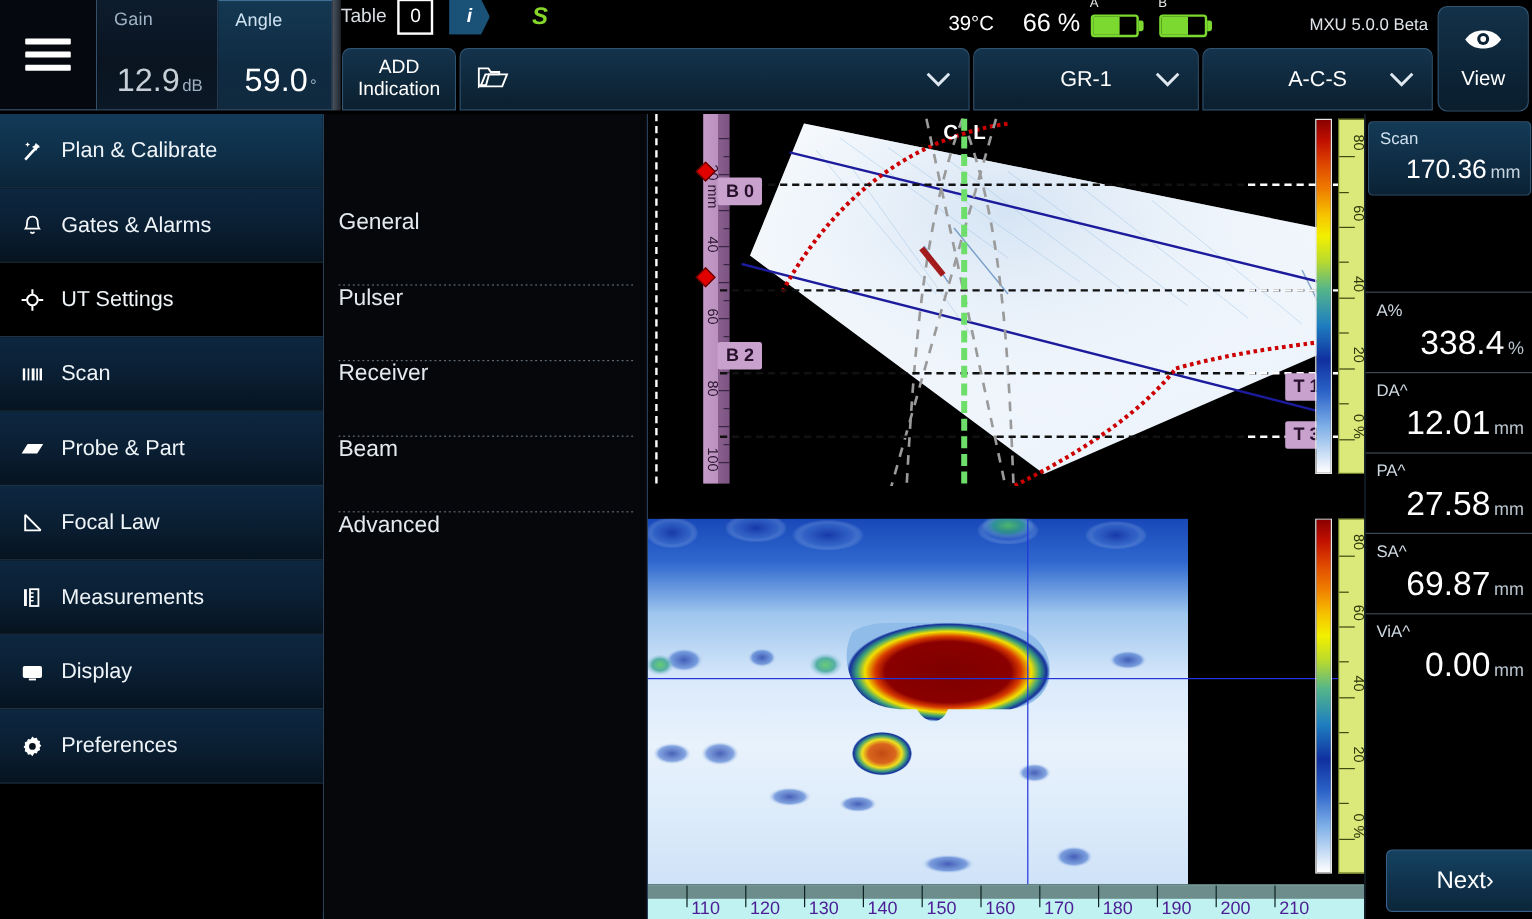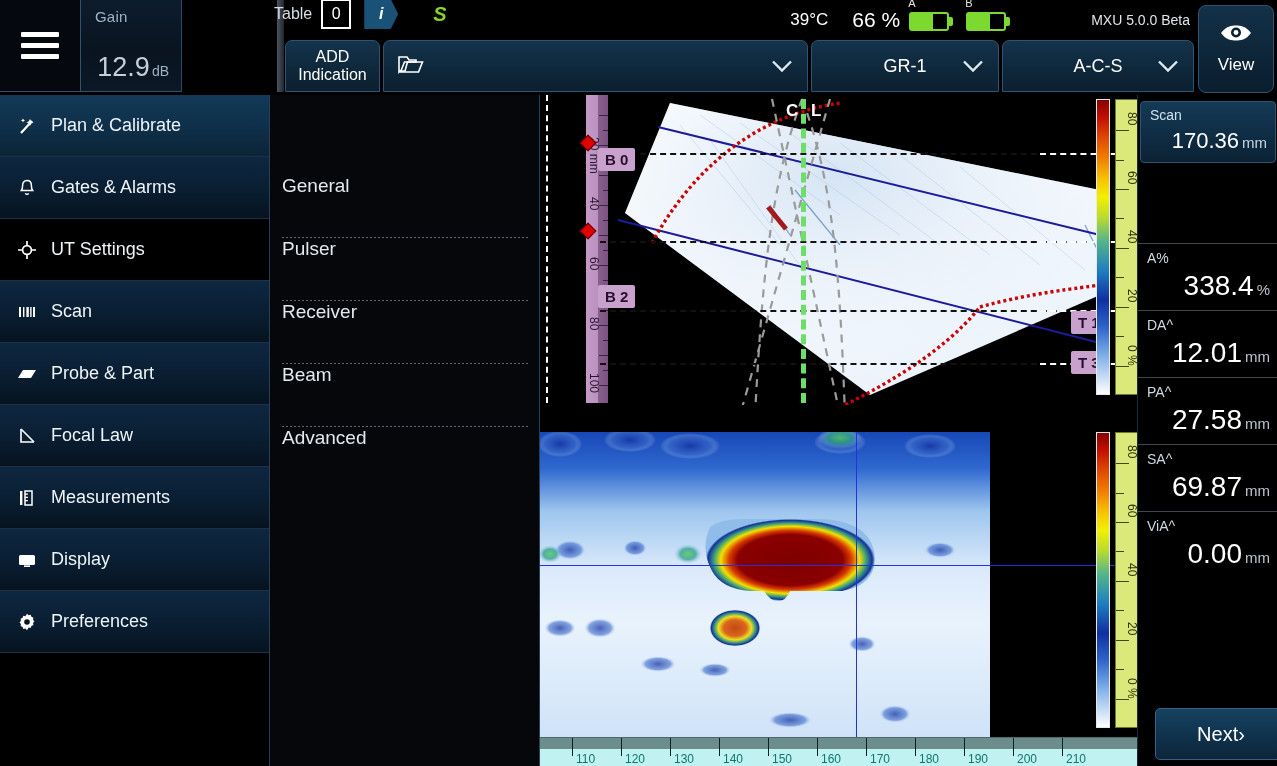--- a/index.html
+++ b/index.html
@@ -41,21 +41,21 @@
     font-size:27px; color:#c6ced6; white-space:nowrap;
   }
   .param-tile.active .pvalue { color:#ffffff; }
   .param-tile .punit { font-size:14px; color:#9fb1c0; margin-left:2px; }
 
   #tile-gain { left:81px; width:101px; }
   #tile-angle { left:182px; width:95px; }
   .tile-shadow { position:absolute; left:277px; top:0; width:7px; height:92px;
     background:linear-gradient(90deg,#4b5560,#20262e); }
 
-  .table-row { position:absolute; left:274px; top:0; height:28px; display:flex; align-items:center; gap:9px; }
+  .table-row { position:absolute; left:284px; top:0; height:28px; display:flex; align-items:center; gap:9px; }
   .table-row .tlabel { font-size:16px; color:#d7dde3; }
   .table-box {
     width:30px; height:30px; border:2px solid #ffffff; background:#000;
     display:flex; align-items:center; justify-content:center;
     font-size:16px; color:#fff;
   }
   .info-hex {
     width:34px; height:30px; background:#1a5177; margin-left:4px;
     clip-path: polygon(0 0, 78% 0, 100% 50%, 78% 100%, 0 100%);
     display:flex; align-items:center; justify-content:center;
@@ -162,21 +162,21 @@
      writing-mode:vertical-rl; text-orientation:mixed; white-space:nowrap; }
 
   
   .cscan { position:absolute; left:0; top:337px; width:597px; height:334px; background:#000; overflow:hidden; }
   .cscan-img { position:absolute; left:0; top:0; width:450px; height:305px; }
   .xhair-v { position:absolute; width:1px; background:#2233dd; }
   .xhair-h { position:absolute; height:1px; background:#2233dd; }
   .hruler-cyan { position:absolute; background:#bff2f0; border-top:1px solid #4a6a6a; }
   .hruler-cyan .tkband { position:absolute; left:0; top:0; right:0; height:11px; background:#6d8d8d; }
   .hruler-cyan .tk { position:absolute; top:0; width:1px; background:#0c2222; }
-  .hruler-cyan .lb { position:absolute; bottom:0px; font-size:12px; color:#0f766e; white-space:nowrap; }
+  .hruler-cyan .lb { position:absolute; bottom:0px; font-size:15px; color:#4c1d95; white-space:nowrap; }
 
   
   .readouts { position:absolute; left:1137px; top:95px; width:140px; height:671px; background:#000;
      border-left:1px solid #1b2a38; }
   .ro-scan {
     position:absolute; left:2px; top:6px; width:136px; height:62px;
     background:linear-gradient(180deg,#143a56 0%, #0e2c43 60%, #0c2234 100%);
     border:1px solid #2f5472; border-radius:4px; padding:5px 8px 0 9px;
   }
   .ro { position:relative; padding:6px 8px 8px 9px; border-top:1px solid #3c4852; }
@@ -207,20 +207,24 @@
       <i></i>
       <i></i>
       <i></i>
     </div>
 
     <div class="param-tile" id="tile-gain">
       <div class="plabel">Gain</div>
       <div class="pvalue"><span>12.9</span><span class="punit">dB</span></div>
     </div>
 
+    <div class="param-tile active" id="tile-angle">
+      <div class="plabel">Angle</div>
+      <div class="pvalue"><span>59.0</span><span class="punit">°</span></div>
+    </div>
     <div class="tile-shadow"></div>
 
     <div class="table-row">
       <span class="tlabel">Table</span>
       <span class="table-box">0</span>
       <span class="info-hex">i</span>
       <span class="s-flag">S</span>
     </div>
 
     <div class="status-strip">

